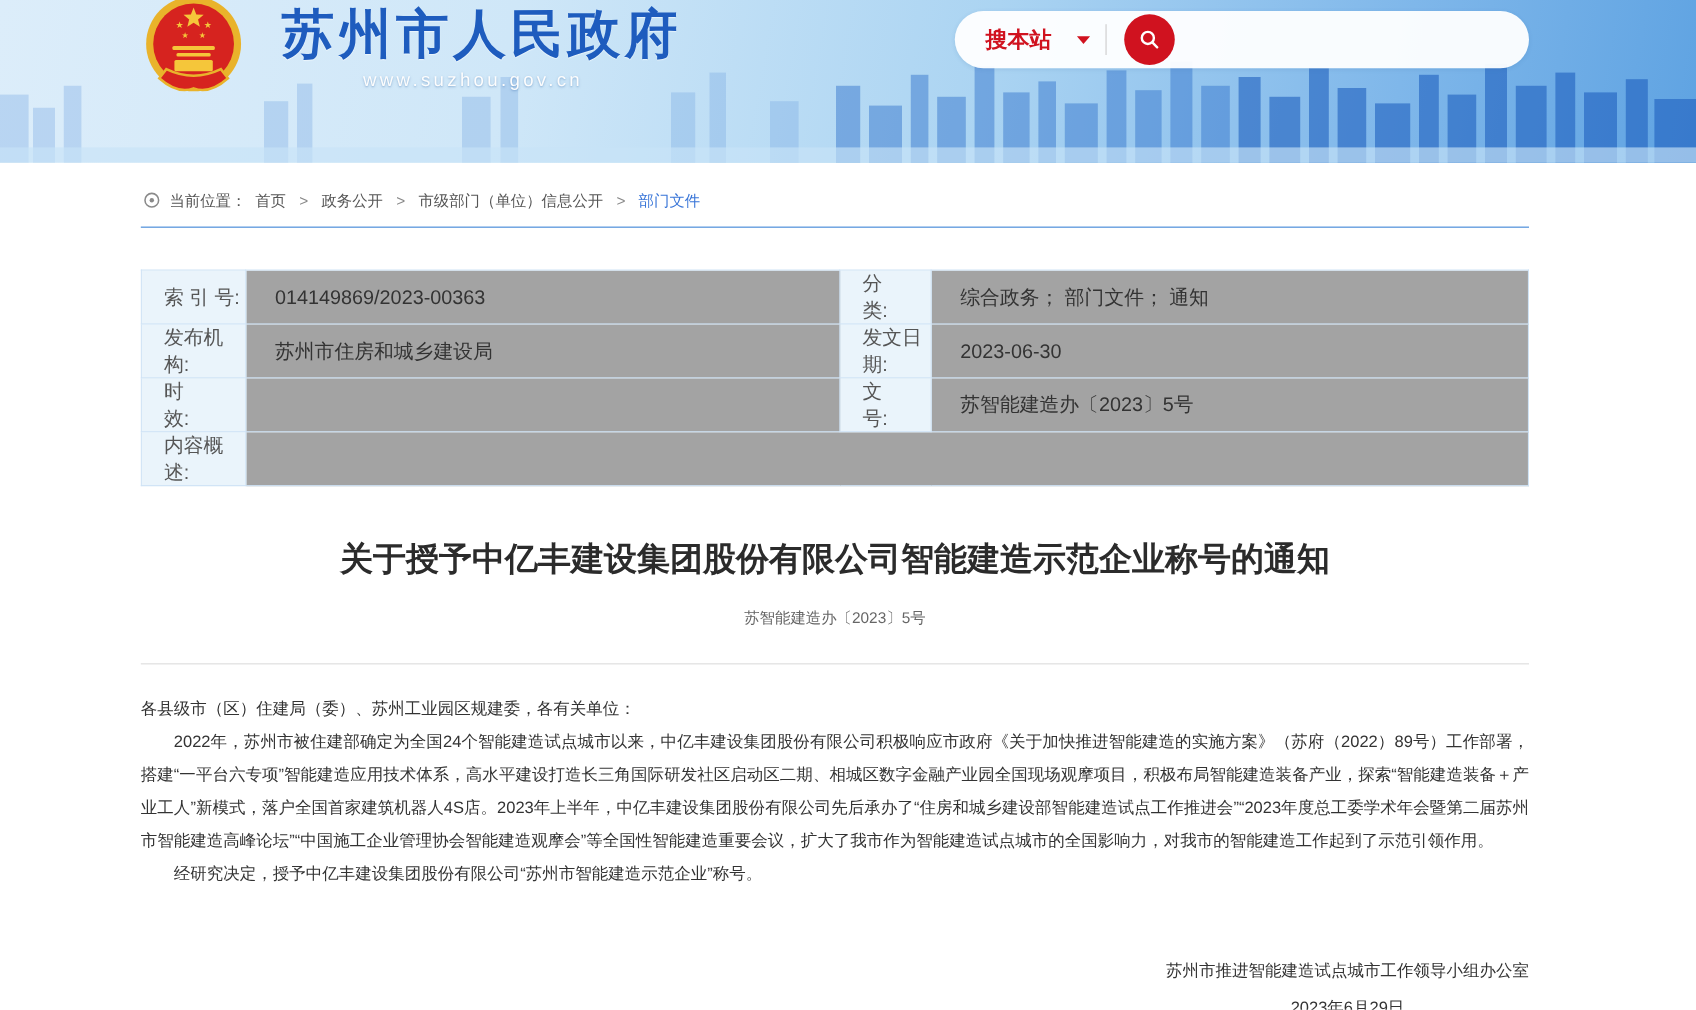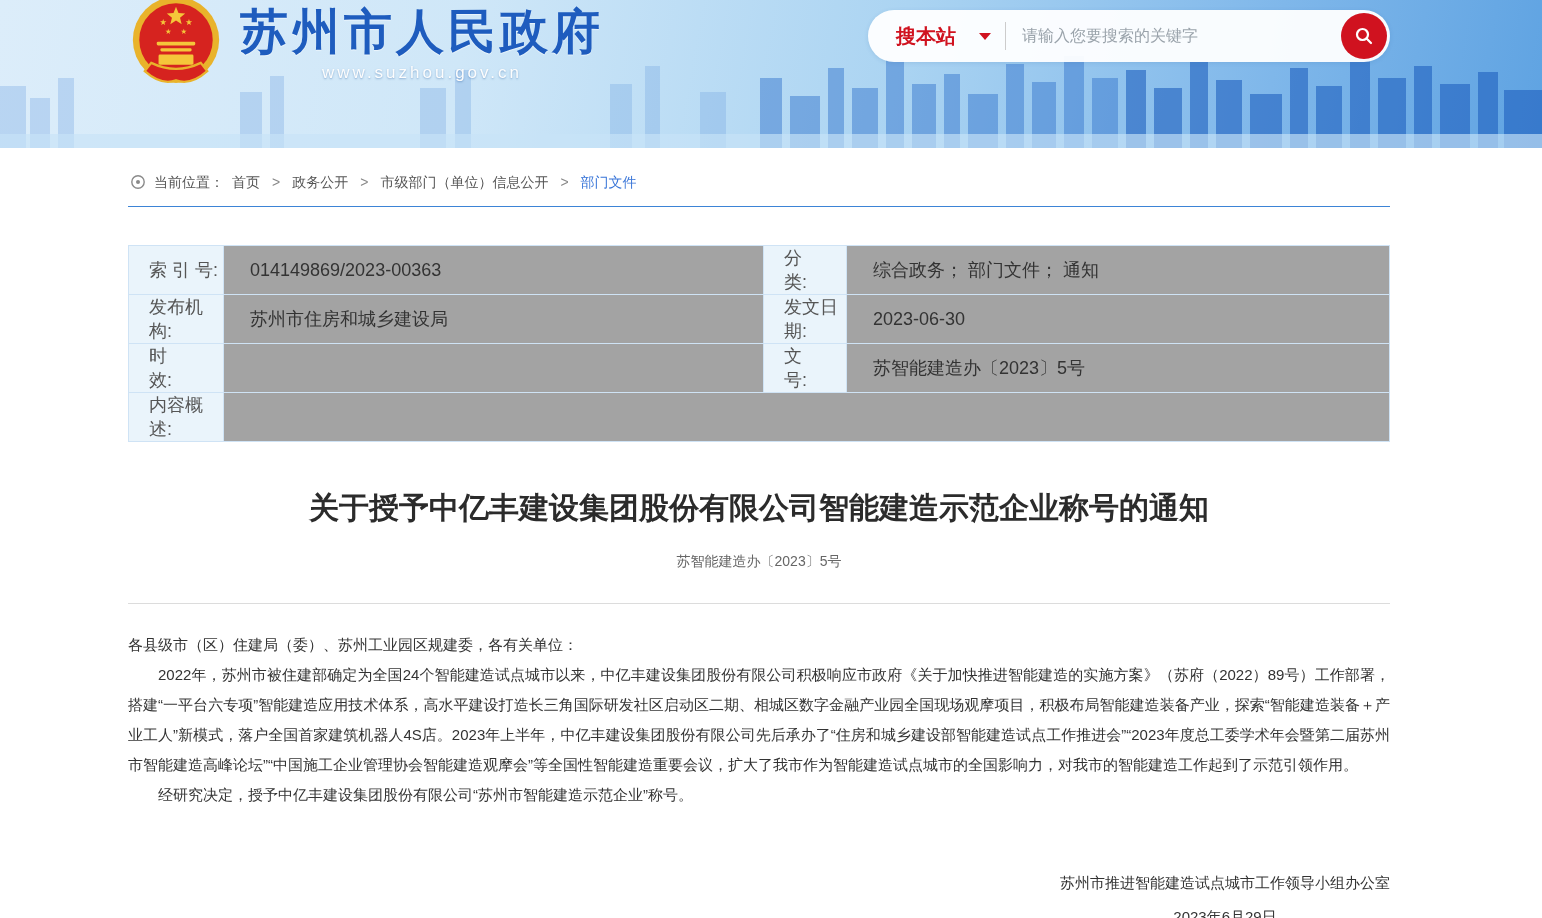--- a/index.html
+++ b/index.html
@@ -8,21 +8,21 @@
   .container { width:1262px; margin-left:128px; }
 
   
   .site-header { position:relative; width:1542px; height:148px; overflow:hidden;
     background:linear-gradient(100deg,#dcedfa 0%,#cfe7f8 30%,#abd4f2 58%,#7fb7ea 82%,#5fa3e2 100%); }
   .skyline { position:absolute; left:0; bottom:0; width:1542px; height:100px; }
   .logo-wrap { position:absolute; left:130px; top:-6px; display:flex; align-items:flex-start; }
   .emblem { width:92px; height:112px; }
   .title-block { margin-left:18px; padding-top:12px; }
   .site-name { font-size:48px; font-weight:bold; color:#1e5cbe; letter-spacing:4px;
-    text-shadow:0 1px 1px rgba(255,255,255,.6); line-height:1.1; }
+    text-shadow:0 1px 1px rgba(255,255,255,.6); line-height:1.1;margin-left:16px; }
   .site-url { margin-top:4px; text-align:center; color:#fdfdfd; font-size:17px;
     letter-spacing:3px; text-shadow:0 1px 2px rgba(60,110,170,.5); }
   .search-pill { position:absolute; left:868px; top:10px; width:522px; height:52px;
     background:rgba(255,255,255,.95); border-radius:26px; display:flex; align-items:center;
     box-shadow:0 1px 4px rgba(50,100,160,.15); }
   .search-scope { display:flex; align-items:center; gap:23px; margin-left:28px; cursor:pointer; }
   .search-scope-label { color:#d0121f; font-size:20px; font-weight:bold; }
   .caret-down { width:0; height:0; border-left:6px solid transparent; border-right:6px solid transparent;
     border-top:7px solid #d0121f; }
   .search-divider { width:1px; height:28px; background:#ccc; margin:0 16px 0 14px; }
@@ -124,21 +124,20 @@
       <div class="site-url">www.suzhou.gov.cn</div>
     </div>
   </div>
 
   <div class="search-pill">
     <div class="search-scope">
       <span class="search-scope-label">搜本站</span>
       <span class="caret-down"></span>
     </div>
     <div class="search-divider"></div>
-    <input class="search-input" type="text" placeholder="请输入您要搜索的关键字" style="">
     <button class="search-btn">
       <svg width="22" height="22" viewBox="0 0 22 22" aria-hidden="true">
         <circle cx="9.5" cy="9.5" r="5.5" fill="none" stroke="#fff" stroke-width="2.2"></circle>
         <line x1="13.8" y1="13.8" x2="18" y2="18" stroke="#fff" stroke-width="2.2" stroke-linecap="round"></line>
       </svg>
     </button>
   </div>
 </header>
 
 <div class="container">

